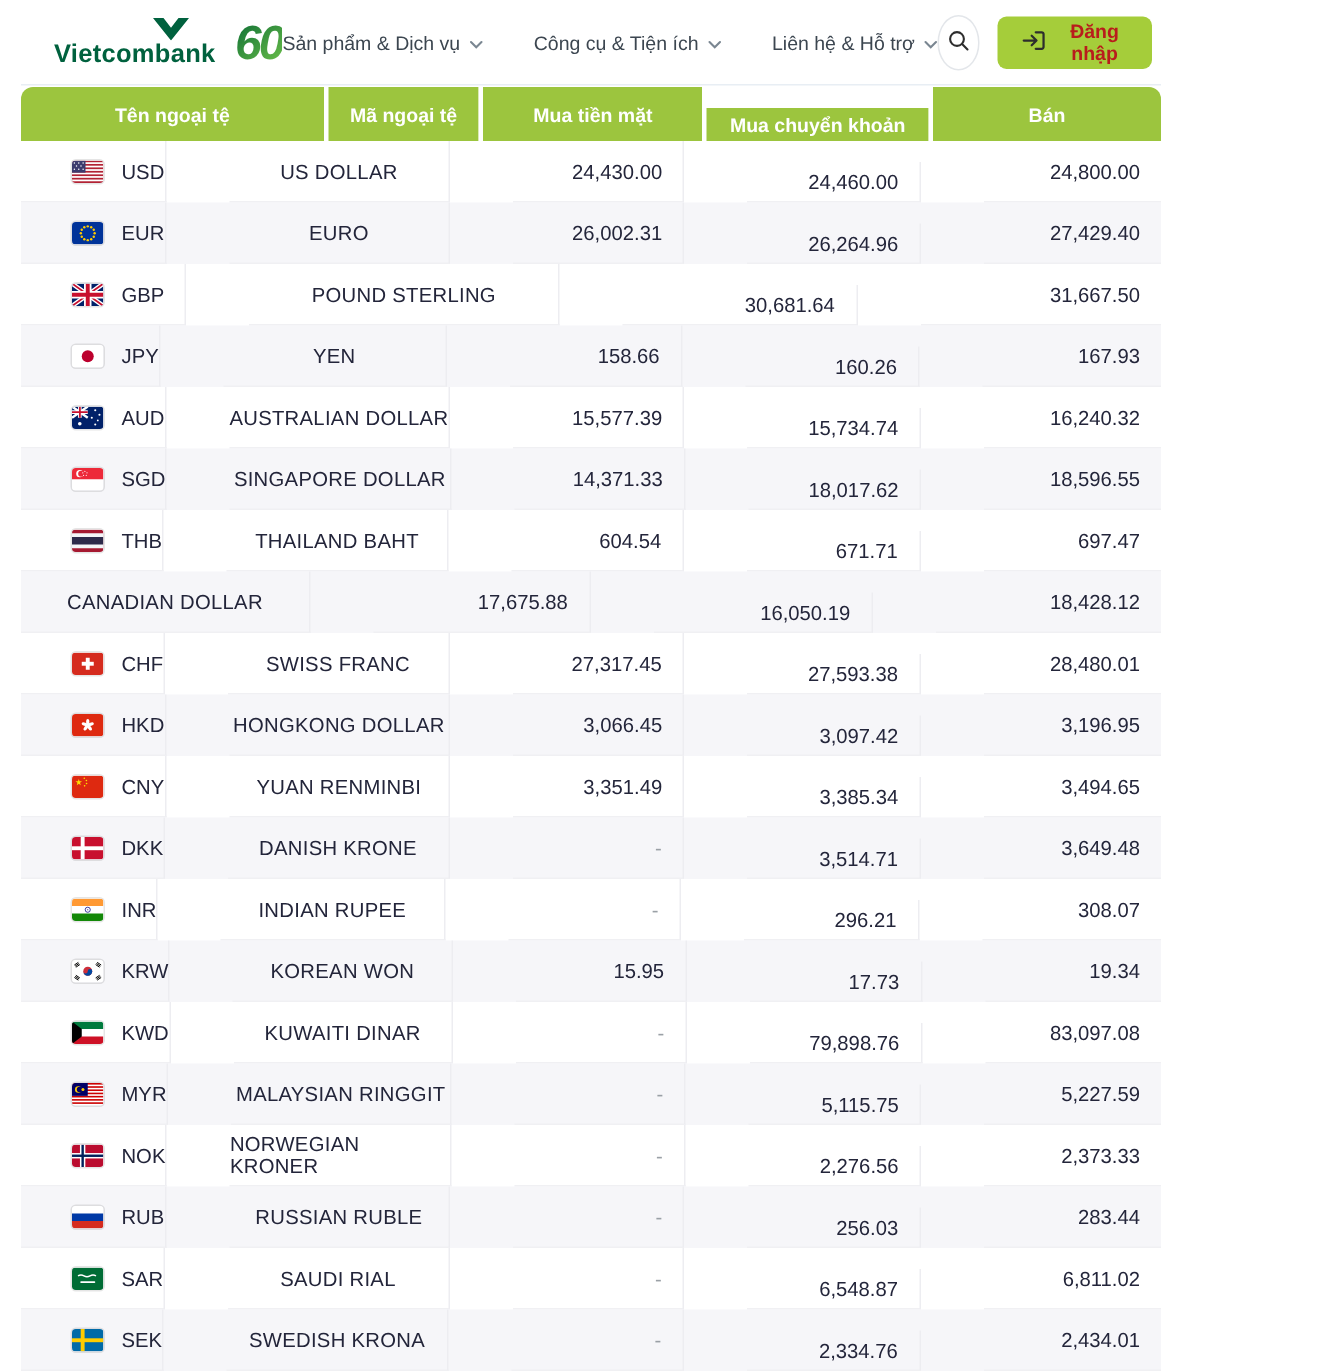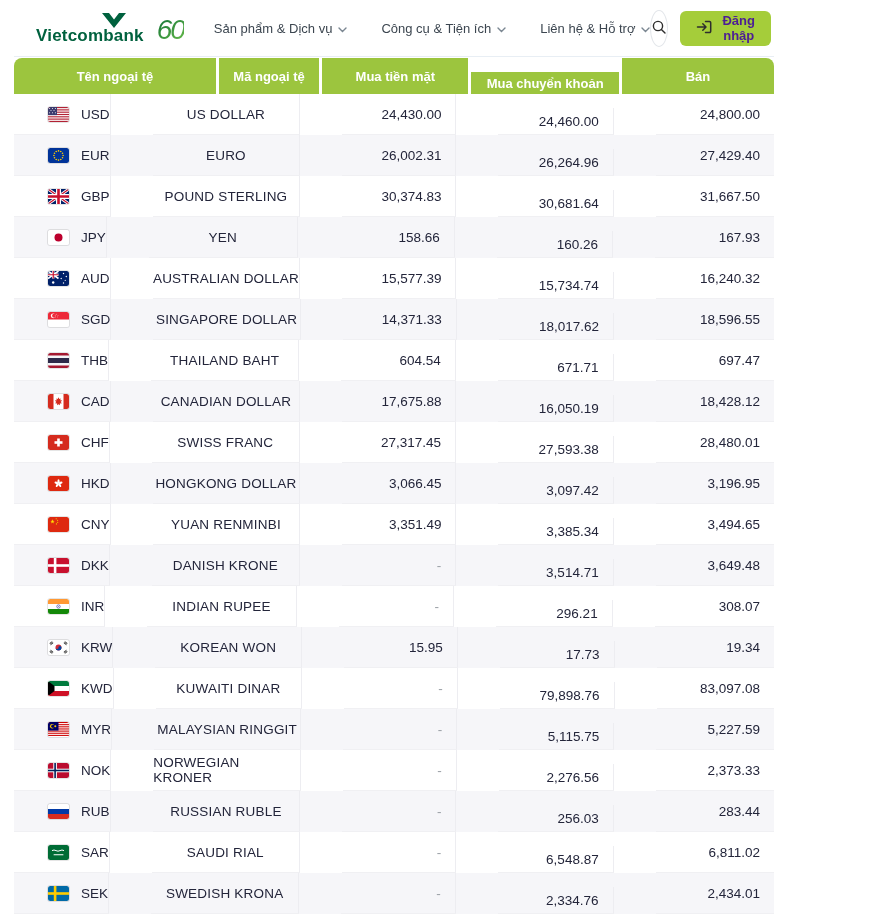--- a/index.html
+++ b/index.html
@@ -6,35 +6,35 @@
   html,body { background:#fff; }
   .page { width:774px; height:914px; overflow:hidden; background:#fff;
           font-family:"Liberation Sans", sans-serif;padding-left:14px; }
 
   
   .topbar { height:57px; display:flex; align-items:center;
             padding:0 6px 0 22px; border-bottom:1px solid #e8eef4; background:#fff; }
   .logo-wrap { position:relative; display:flex; align-items:flex-end; }
   .logo-text { font-size:17px; font-weight:bold; color:#00613e; letter-spacing:.2px; line-height:1; padding-top:14px; }
   .logo-emblem { position:absolute; top:0; left:66px; }
-  .logo-60 { margin-left:13px; font-size:28px; line-height:1; font-weight:normal;
+  .logo-60 { margin-left:13px; font-size:32px; line-height:1; font-weight:bold;
              font-style:italic; color:#1e9e40; letter-spacing:-2px;
              background:linear-gradient(140deg,#0a6b34,#6cc04a);
              -webkit-background-clip:text; background-clip:text;
              -webkit-text-fill-color:transparent; }
-  .nav { display:flex; align-items:center; gap:34px; margin-left:30px; }
+  .nav { display:flex; align-items:center; gap:34px; }
   .nav-item { display:flex; align-items:center; gap:6px; font-size:13px;
               color:#3c4650; cursor:pointer; white-space:nowrap; }
   .spacer { flex:1; }
   .search-btn { width:37px; height:37px; border-radius:50%; border:1px solid #e3e6ea;
                 background:#fff; display:flex; align-items:center; justify-content:center;
                 cursor:pointer; margin-right:12px; }
   .login-btn { height:35px; display:flex; align-items:center; gap:9px; padding:0 16px;
                background:#a5cd3a; border:none; border-radius:6px; cursor:pointer;
-               font-family:inherit; font-size:13px; font-weight:bold; color:#4c1d95; }
+               font-family:inherit; font-size:13px; font-weight:bold; color:#b91c1c; }
 
   
   .thead { display:flex; height:36px; margin-top:1px; }
   .th { background:#9cc53e; color:#fff; font-size:13px; font-weight:bold;
         display:flex; align-items:center; justify-content:center; }
   .th + .th { border-left:3px solid #fff; }
   .th:first-child { border-top-left-radius:8px; }
   .th:last-child  { border-top-right-radius:8px; }
   .c0{width:120px;} .c1{width:235px;} .c2{width:173px;} .c3{width:175px;margin-top:14px;} .c4{width:180px;}
 
@@ -195,21 +195,20 @@
               <rect width="21" height="15" fill="#012169"></rect>
               <path d="M0 0 L21 15 M21 0 L0 15" stroke="#fff" stroke-width="3"></path>
               <path d="M0 0 L21 15 M21 0 L0 15" stroke="#C8102E" stroke-width="1.2"></path>
               <path d="M10.5 0 V15 M0 7.5 H21" stroke="#fff" stroke-width="5"></path>
               <path d="M10.5 0 V15 M0 7.5 H21" stroke="#C8102E" stroke-width="2.6"></path>
             </svg>
           </span>
         <span class="code">GBP</span>
       </div>
       <div class="td td-name c1">POUND STERLING</div>
-      <div class="td td-num c2">30,374.83</div>
       <div class="td td-num c3">30,681.64</div>
       <div class="td td-num c4">31,667.50</div>
     </div>
 
     <div class="tr alt">
       <div class="td td-code c0">
         <span class="flag">
             <svg width="21" height="15" viewBox="0 0 21 15">
               <rect width="21" height="15" fill="#fff"></rect>
               <circle cx="10.5" cy="7.5" r="4" fill="#BC002D"></circle>
@@ -285,31 +284,20 @@
           </span>
         <span class="code">THB</span>
       </div>
       <div class="td td-name c1">THAILAND BAHT</div>
       <div class="td td-num c2">604.54</div>
       <div class="td td-num c3">671.71</div>
       <div class="td td-num c4">697.47</div>
     </div>
 
     <div class="tr alt">
-      <div class="td td-code c0">
-        <span class="flag">
-            <svg width="21" height="15" viewBox="0 0 21 15">
-              <rect width="21" height="15" fill="#fff"></rect>
-              <rect width="5.5" height="15" fill="#D52B1E"></rect>
-              <rect x="15.5" width="5.5" height="15" fill="#D52B1E"></rect>
-              <polygon points="10.5,3.2 11.3,5 12.8,4.4 12.2,6.3 14.2,6.5 12.6,8 14,9.3 11.8,9.6 12,11.3 10.5,10.2 9,11.3 9.2,9.6 7,9.3 8.4,8 6.8,6.5 8.8,6.3 8.2,4.4 9.7,5" fill="#D52B1E"></polygon>
-            </svg>
-          </span>
-        <span class="code">CAD</span>
-      </div>
       <div class="td td-name c1">CANADIAN DOLLAR</div>
       <div class="td td-num c2">17,675.88</div>
       <div class="td td-num c3">16,050.19</div>
       <div class="td td-num c4">18,428.12</div>
     </div>
 
     <div class="tr">
       <div class="td td-code c0">
         <span class="flag">
             <svg width="21" height="15" viewBox="0 0 21 15">

